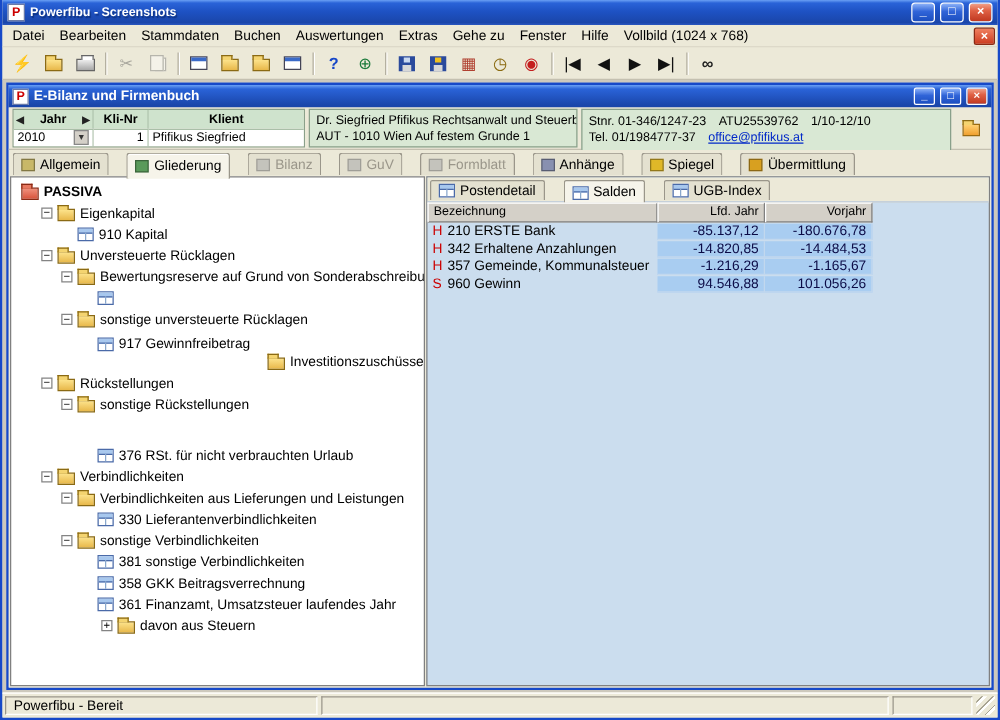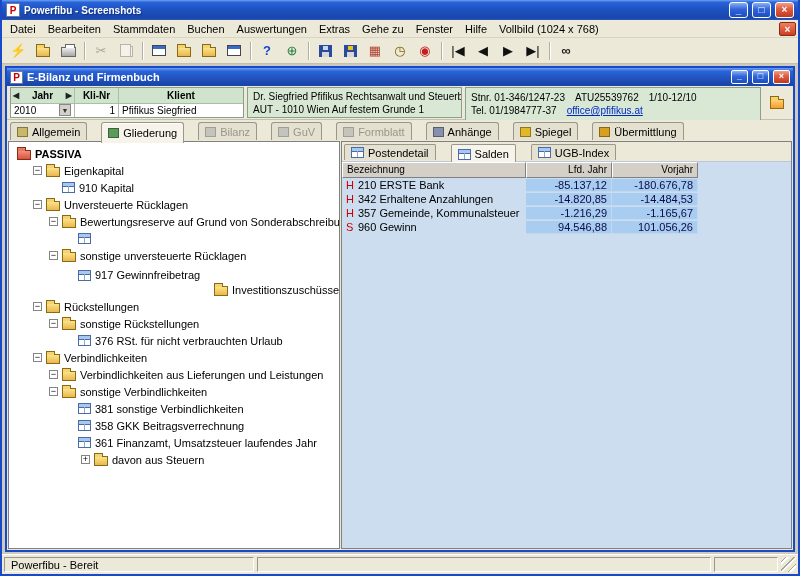--- a/index.html
+++ b/index.html
@@ -382,34 +382,39 @@
             <div class="tree-row" style="padding-left: 22px;">
               <span class="exp">−</span>
               <span class="i-folder"></span>
               <span>Rückstellungen</span>
             </div>
             <div class="tree-row" style="padding-left: 38px;">
               <span class="exp">−</span>
               <span class="i-folder"></span>
               <span>sonstige Rückstellungen</span>
             </div>
+            <div class="tree-row" style="padding-left: 54px; margin-top: 24px;">
+              <span class="exp-spacer"></span>
+              <span class="i-grid"></span>
+              <span>376 RSt. für nicht verbrauchten Urlaub</span>
+            </div>
+            <div class="tree-row" style="padding-left: 22px;">
+              <span class="exp">−</span>
+              <span class="i-folder"></span>
+              <span>Verbindlichkeiten</span>
+            </div>
+            <div class="tree-row" style="padding-left: 38px;">
+              <span class="exp">−</span>
+              <span class="i-folder"></span>
+              <span>Verbindlichkeiten aus Lieferungen und Leistungen</span>
+            </div>
             <div class="tree-row" style="padding-left: 54px;">
               <span class="exp-spacer"></span>
               <span class="i-grid"></span>
-              <span>376 RSt. für nicht verbrauchten Urlaub</span>
-            </div>
-            <div class="tree-row" style="padding-left: 22px;">
-              <span class="exp">−</span>
-              <span class="i-folder"></span>
-              <span>Verbindlichkeiten</span>
-            </div>
-            <div class="tree-row" style="padding-left: 38px;">
-              <span class="exp">−</span>
-              <span class="i-folder"></span>
-              <span>Verbindlichkeiten aus Lieferungen und Leistungen</span>
+              <span>330 Lieferantenverbindlichkeiten</span>
             </div>
             <div class="tree-row" style="padding-left: 38px;">
               <span class="exp">−</span>
               <span class="i-folder"></span>
               <span>sonstige Verbindlichkeiten</span>
             </div>
             <div class="tree-row" style="padding-left: 54px;">
               <span class="exp-spacer"></span>
               <span class="i-grid"></span>
               <span>381 sonstige Verbindlichkeiten</span>

